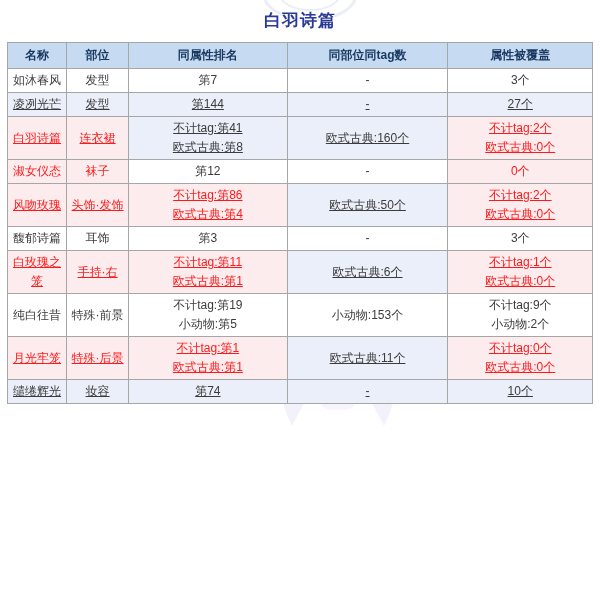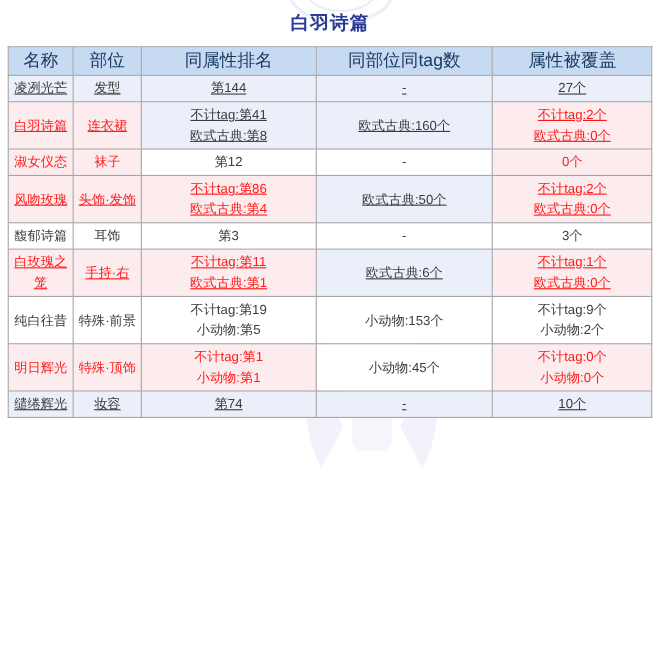--- a/index.html
+++ b/index.html
@@ -19,22 +19,22 @@
   .page{position:relative;width:600px;height:601px;}
   .watermark-layer{position:absolute;inset:0;pointer-events:none;z-index:0;}
   .page-title{position:absolute;top:9px;left:0;width:100%;text-align:center;
     font-size:17px;font-weight:bold;color:var(--title-blue);z-index:2;
     text-shadow:0 0 2px #fff,0 0 4px #fff;letter-spacing:1px;}
   table.data{position:absolute;top:42px;left:7px;width:586px;z-index:1;
     border-collapse:collapse;table-layout:fixed;font-size:12px;
     border:1px solid var(--outer-border);background:transparent;}
   th,td{border:1px solid var(--border);text-align:center;vertical-align:middle;
     padding:2px 3px;line-height:19px;overflow:hidden;}
-  thead th{background:var(--header-bg);color:var(--header-text);font-weight:normal;
-    font-size:16px;height:26px;}
+  thead th{background:var(--header-bg);color:var(--header-text);font-weight:bold;
+    font-size:12px;height:26px;}
   tbody td{height:23px;background:#ffffff;}
   tbody tr.stripe td{background:var(--stripe-bg);text-decoration:underline;}
   tbody td.red{color:var(--red-text);background:var(--red-bg);}
   tbody tr.stripe td.red{background:var(--red-bg);}
   col.c-name{width:10.1%;} col.c-part{width:10.6%;} col.c-rank{width:27.1%;}
   col.c-tag{width:27.5%;} col.c-cov{width:24.7%;}
 </style>
 </head>
 <body>
 
@@ -73,20 +73,27 @@
     <thead>
       <tr>
         <th>名称</th>
         <th>部位</th>
         <th>同属性排名</th>
         <th>同部位同tag数</th>
         <th>属性被覆盖</th>
       </tr>
     </thead>
     <tbody>
+        <tr>
+          <td>如沐春风</td>
+          <td>发型</td>
+          <td>第7</td>
+          <td>-</td>
+          <td>3个</td>
+        </tr>
         <tr class="stripe">
           <td>凌冽光芒</td>
           <td>发型</td>
           <td>第144</td>
           <td>-</td>
           <td>27个</td>
         </tr>
         <tr class="stripe">
           <td class="red">白羽诗篇</td>
           <td class="red">连衣裙</td>
@@ -122,26 +129,26 @@
           <td>欧式古典:6个</td>
           <td class="red">不计tag:1个<br>欧式古典:0个</td>
         </tr>
         <tr>
           <td>纯白往昔</td>
           <td>特殊·前景</td>
           <td>不计tag:第19<br>小动物:第5</td>
           <td>小动物:153个</td>
           <td>不计tag:9个<br>小动物:2个</td>
         </tr>
-        <tr>
-          <td class="red">明日辉光</td>
-          <td class="red">特殊·顶饰</td>
-          <td class="red">不计tag:第1<br>小动物:第1</td>
-          <td>小动物:45个</td>
-          <td class="red">不计tag:0个<br>小动物:0个</td>
+        <tr class="stripe">
+          <td class="red">月光牢笼</td>
+          <td class="red">特殊·后景</td>
+          <td class="red">不计tag:第1<br>欧式古典:第1</td>
+          <td>欧式古典:11个</td>
+          <td class="red">不计tag:0个<br>欧式古典:0个</td>
         </tr>
         <tr class="stripe">
           <td>缱绻辉光</td>
           <td>妆容</td>
           <td>第74</td>
           <td>-</td>
           <td>10个</td>
         </tr>
       </tbody>
   </table>

